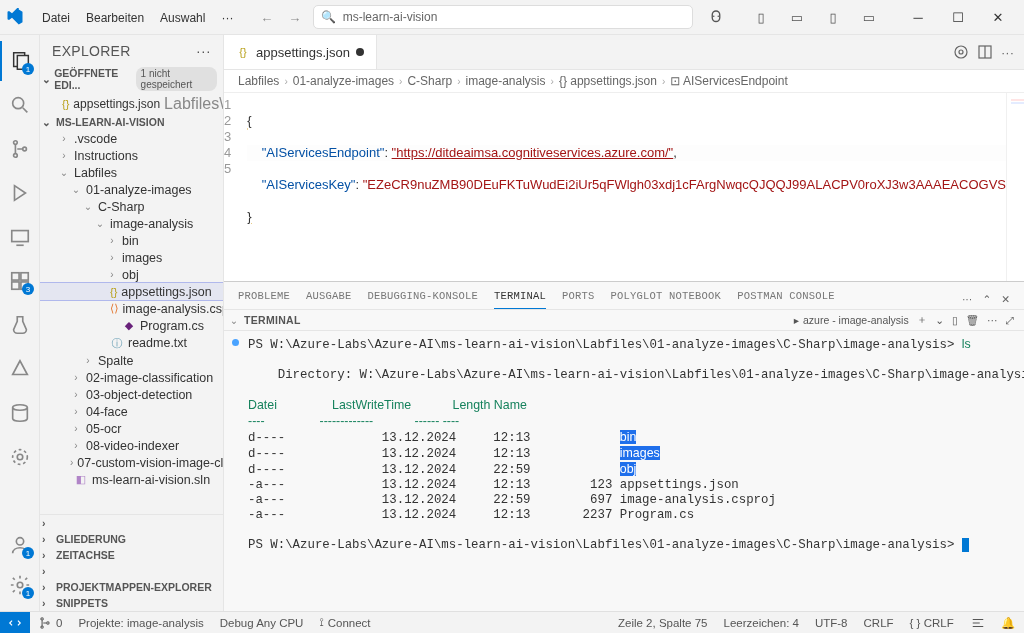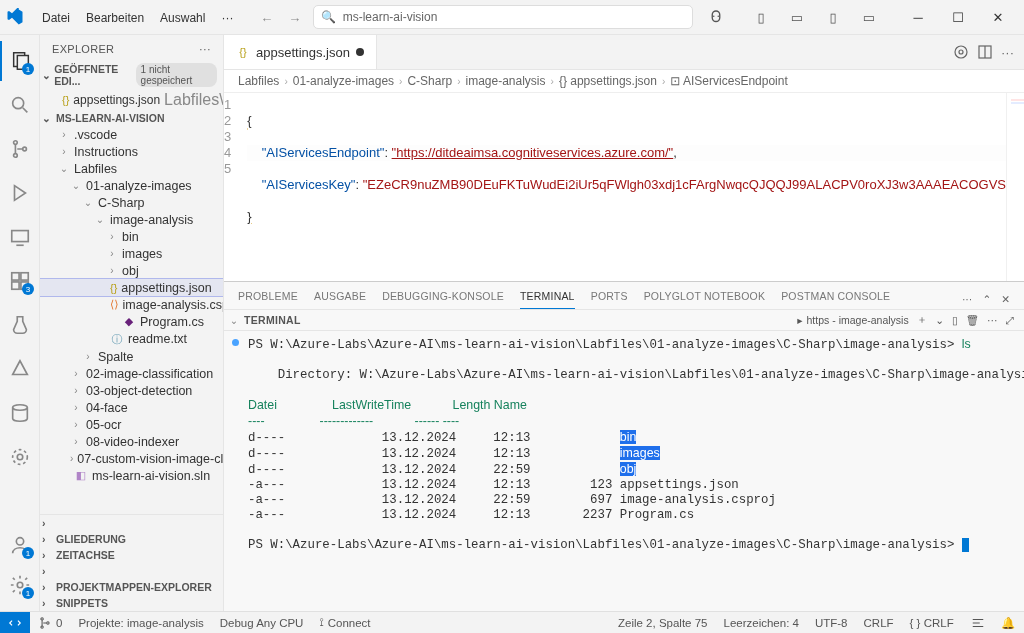--- a/index.html
+++ b/index.html
@@ -17,21 +17,21 @@
 .win-btn { width: 40px; height: 30px; display: flex; align-items: center; justify-content: center; }
 
 .main { display: flex; height: calc(100% - 35px - 22px); }
 .activitybar { width: 40px; background: #f3f3f3; border-right: 1px solid #e5e5e5; display: flex; flex-direction: column; padding-top: 6px; gap: 4px; }
 .act-icon { width: 40px; height: 40px; display: flex; align-items: center; justify-content: center; color: #888; position: relative; }
 .act-icon.active { color: #333; border-left: 2px solid #0078d4; }
 .act-bottom { margin-top: auto; padding-bottom: 6px; }
 .badge { position: absolute; bottom: 6px; right: 6px; width: 12px; height: 12px; background: #0078d4; color: #fff; font-size: 8px; border-radius: 6px; display: flex; align-items: center; justify-content: center; }
 
 .sidebar { width: 184px; background: #f3f3f3; border-right: 1px solid #e5e5e5; display: flex; flex-direction: column; overflow: hidden; font-size: 12px; }
-.sidebar-header { padding: 8px 12px 6px; font-size: 11px; letter-spacing: 0.3px; color: #555; display: flex; justify-content: space-between; }
+.sidebar-header { padding: 8px 12px 6px; font-size: 14px; letter-spacing: 0.3px; color: #555; display: flex; justify-content: space-between; }
 .section-head { padding: 2px 6px 2px 2px; display: flex; align-items: center; gap: 2px; font-size: 10.5px; font-weight: 700; color: #555; cursor: pointer; }
 .section-head .tag { font-weight: 400; font-size: 10px; background: #e0e0e0; padding: 1px 5px; border-radius: 8px; margin-left: auto; }
 .chev { width: 12px; display: inline-block; }
 .tree { font-size: 12.5px; }
 .tree-item { display: flex; align-items: center; gap: 4px; padding: 1.5px 4px; white-space: nowrap; cursor: pointer; }
 .tree-item.selected { background: #e4e6f1; outline: 1px solid #b0b8ec; }
 .tree-item .dot { width: 6px; height: 6px; border-radius: 3px; background: #333; margin-left: auto; margin-right: 6px; }
 .file-icon { width: 14px; display: flex; justify-content: center; font-size: 11px; }
 .folder-chev { width: 12px; text-align: center; color: #888; font-size: 10px; }
 .indent1 { padding-left: 18px; }
@@ -55,21 +55,21 @@
 .key { color: #0451a5; }
 .str { color: #a31515; }
 .url { text-decoration: underline; }
 .punc { color: #333; }
 .selected-line { background: #fdfdfd; }
 .code-area .wavy { text-decoration: wavy underline #d09000 1px; }
 .minimap { width: 70px; background: #fff; font-size: 2px; color: #bbb; padding: 6px 4px; border-left: 1px solid #f0f0f0; position: relative; }
 
 .panel { height: 330px; border-top: 1px solid #ccc; background: #f8f8f8; display: flex; flex-direction: column; }
 .panel-tabs { display: flex; gap: 16px; padding: 6px 14px 0; border-bottom: 1px solid #e5e5e5; font-size: 10.5px; color: #777; }
-.panel-tab { padding: 2px 0 6px; cursor: pointer; letter-spacing: 0.2px; }
+.panel-tab { padding: 2px 0 6px; cursor: pointer; letter-spacing: 0.2px; font-family: Liberation Mono, monospace; }
 .panel-tab.active { color: #333; border-bottom: 1px solid #0078d4; }
 .panel-actions { margin-left: auto; display: flex; gap: 10px; align-items: center; color: #666; }
 .terminal-head { display: flex; align-items: center; padding: 3px 10px 3px 4px; font-size: 10.5px; color: #555; border-bottom: 1px solid #e5e5e5; }
 .terminal-head .label { font-weight: 700; letter-spacing: 0.3px; margin-left: 4px; }
 .terminal-head .right { margin-left: auto; display: flex; gap: 8px; align-items: center; }
 .term-body { font-family: Consolas, 'Courier New', monospace; font-size: 12.4px; line-height: 15px; padding: 6px 12px 6px 24px; color: #333; white-space: pre; position: relative; }
 .term-body .highlight { background: #1f6feb; color: #fff; }
 .term-dot { position: absolute; left: 8px; top: 8px; width: 7px; height: 7px; border-radius: 4px; background: #4aa3ff; }
 .cursor { display: inline-block; width: 7px; height: 14px; background: #0078d4; vertical-align: text-bottom; }
 .term-green { color: #16825d; }
@@ -403,21 +403,21 @@
           <div class="panel-actions">
             <span>···</span>
             <span>⌃</span>
             <span>✕</span>
           </div>
         </div>
       <div class="terminal-head">
         <span class="folder-chev">⌄</span>
         <span class="label">TERMINAL</span>
         <div class="right">
-          <span style="display:flex;align-items:center;gap:4px">▸ <span>https - image-analysis</span></span>
+          <span style="display:flex;align-items:center;gap:4px">▸ <span>azure - image-analysis</span></span>
           <span>＋</span>
           <span>⌄</span>
           <span>▯</span>
           <span>🗑</span>
           <span>···</span>
           <span>⤢</span>
         </div>
       </div>
       <div class="term-body" id="term"><span class="term-dot"></span>PS W:\Azure-Labs\Azure-AI\ms-learn-ai-vision\Labfiles\01-analyze-images\C-Sharp\image-analysis&gt; <span class="term-green">ls</span>
 

